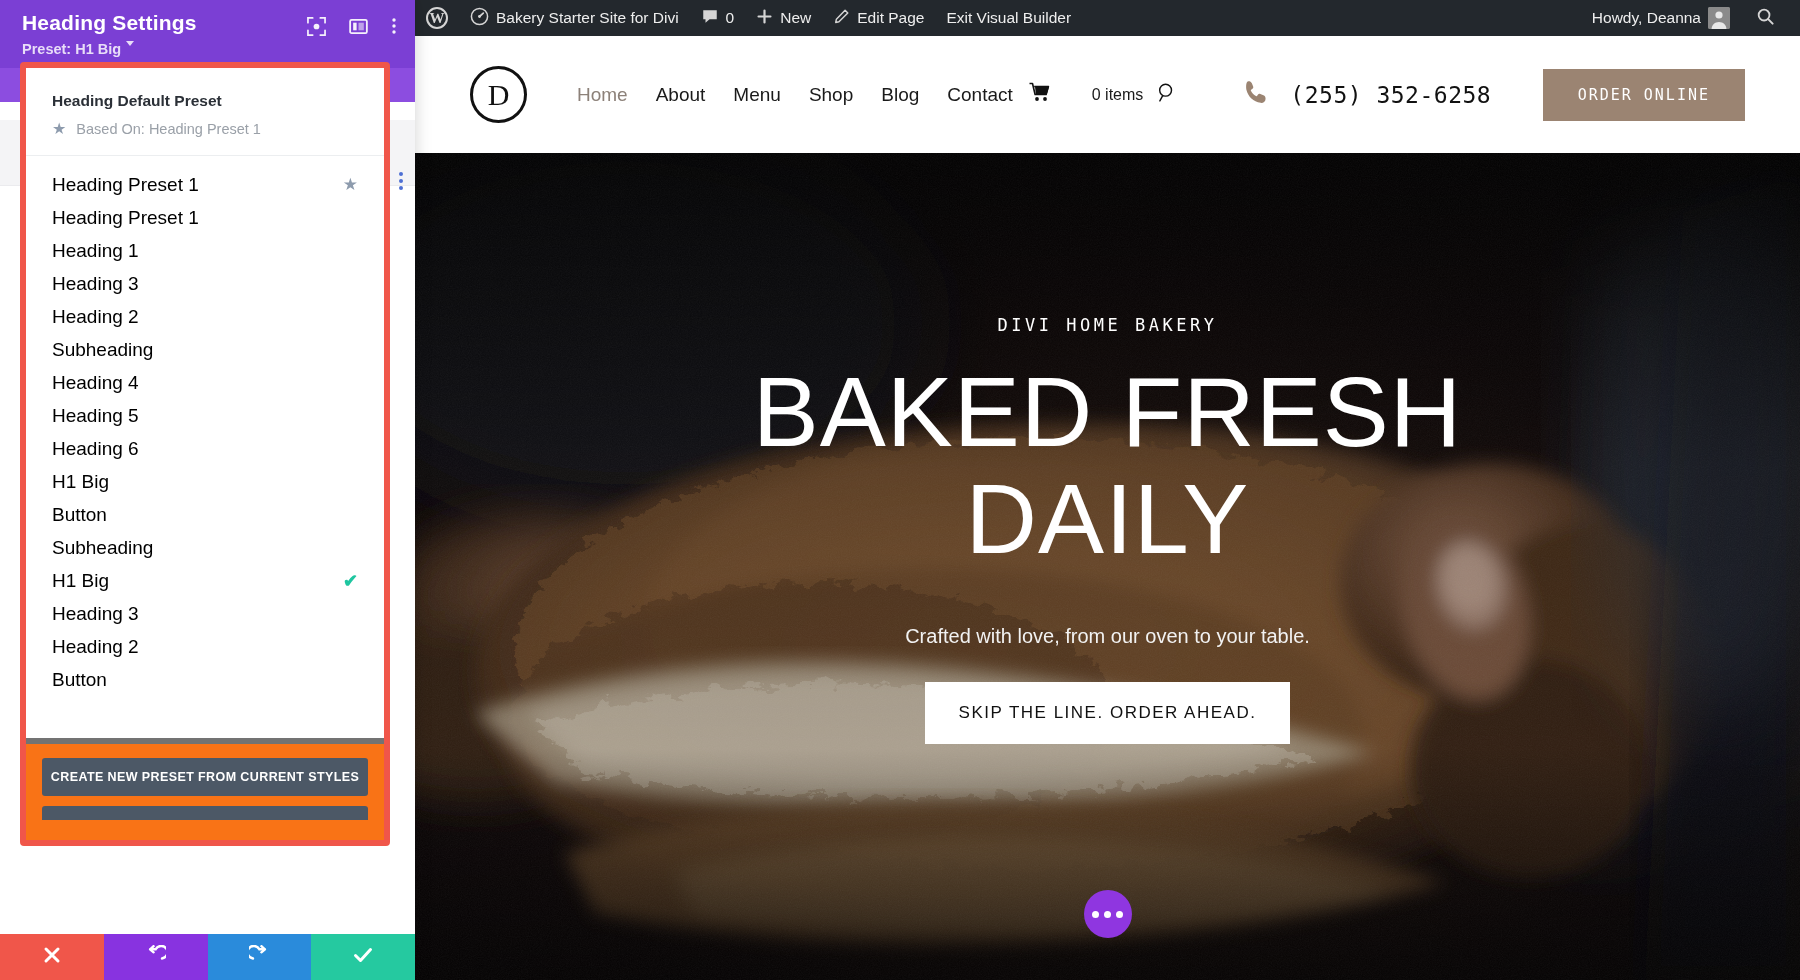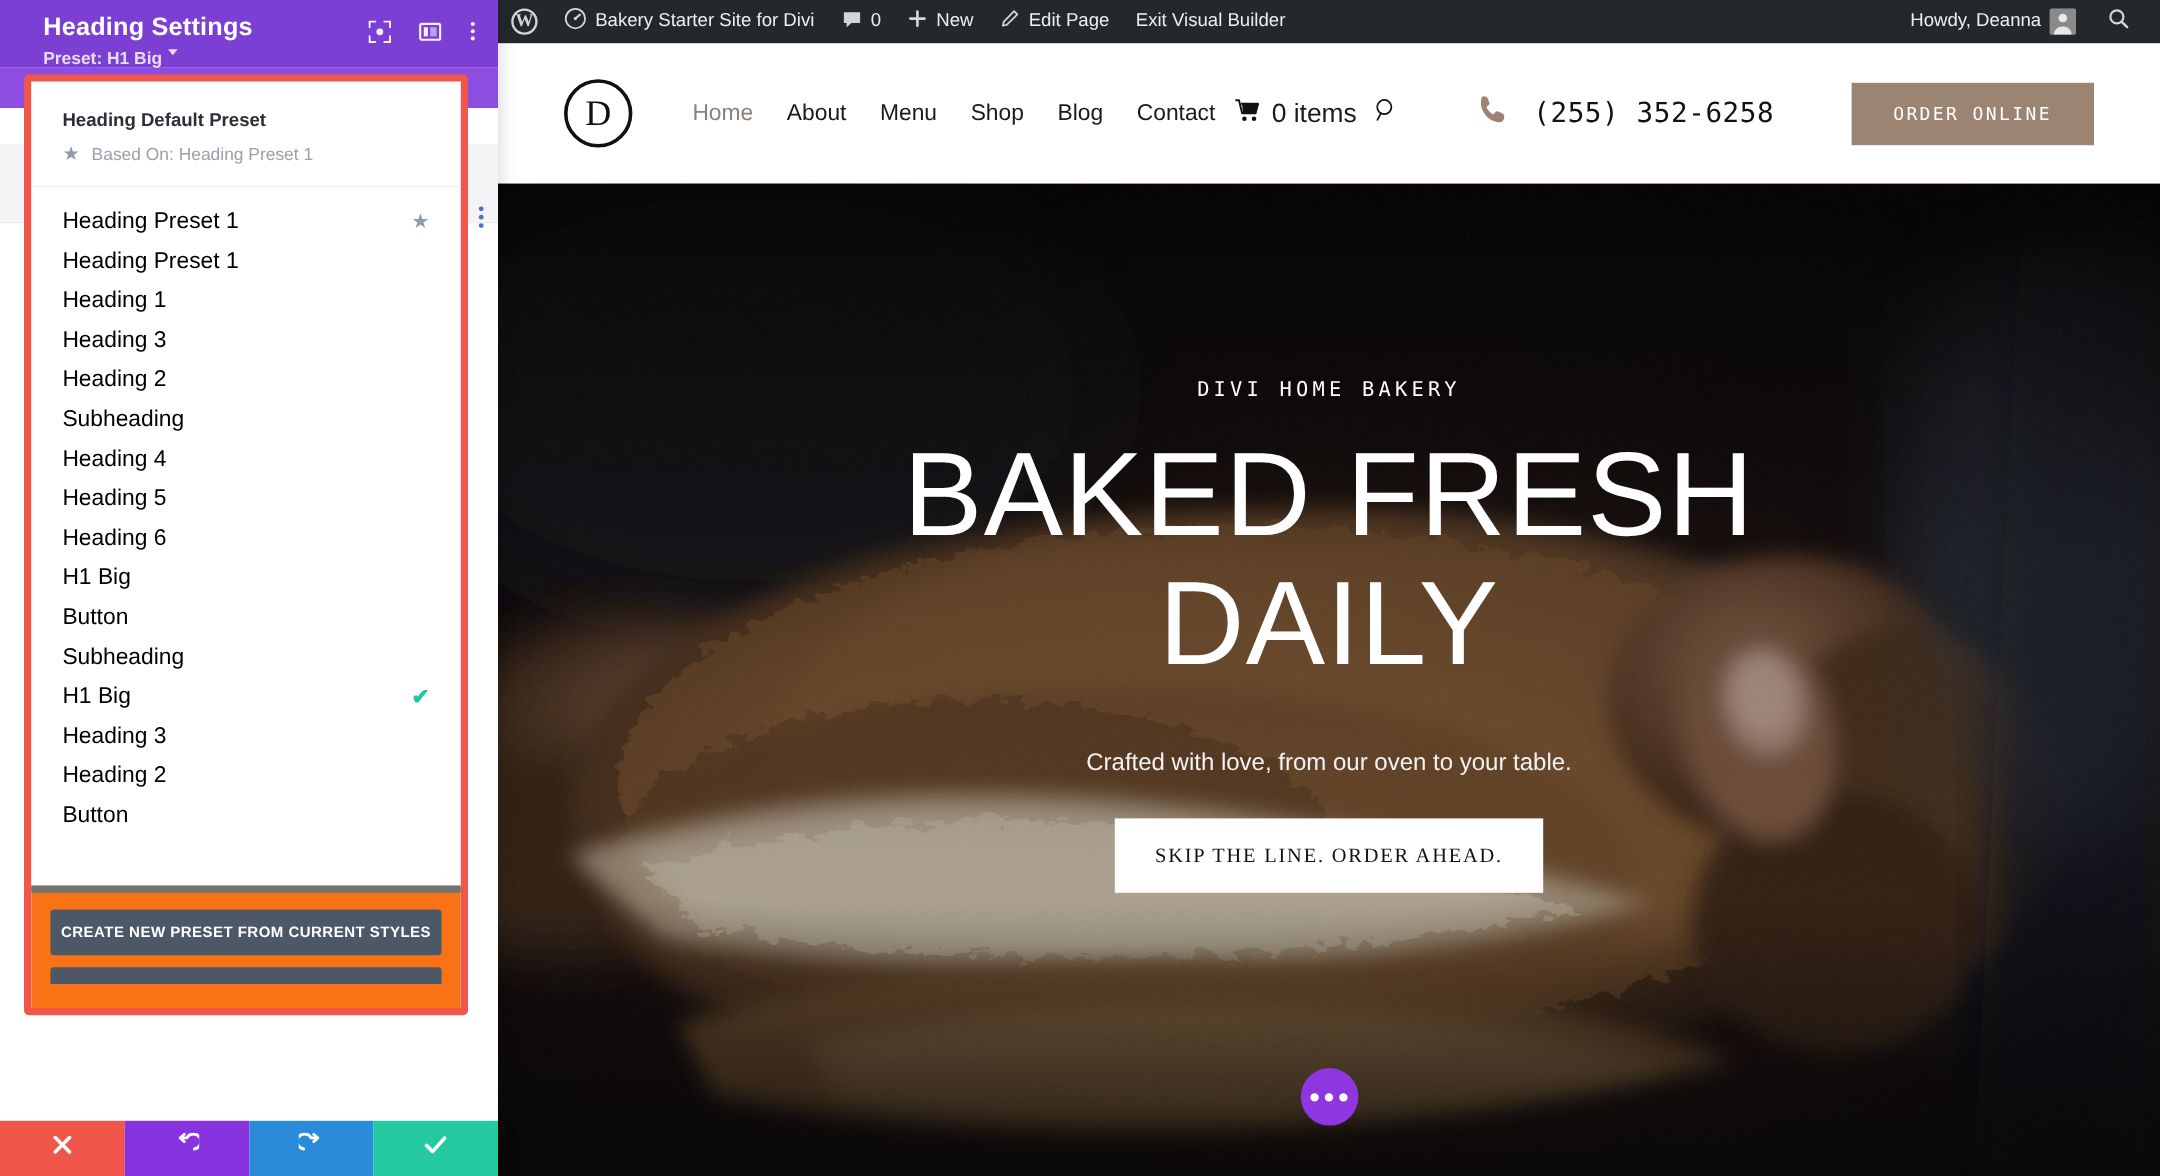--- a/index.html
+++ b/index.html
@@ -55,21 +55,21 @@
     font-family: "Liberation Serif", serif; font-size: 30px; color: #111;
     flex: 0 0 auto;
   }
   .nav {
     display: flex; align-items: center; gap: 0; margin-left: 36px;
     font-size: 19px; color: #1a1a1a; font-family: "Liberation Sans", sans-serif;
   }
   .nav a { padding: 0 14px; color: #1a1a1a; text-decoration: none; white-space: nowrap; }
   .nav a.active { color: #8c8179; }
   .cart-wrap { display: flex; align-items: center; gap: 9px; padding-left: 2px; }
-  .cart-count { font-size: 22px; color: #1a1a1a; }
+  .cart-count { font-size: 16px; color: #1a1a1a; margin-left: 32px; }
   .search-icon-site { padding: 0 14px; display: flex; align-items: center; }
   .phone-block { display: flex; align-items: center; gap: 18px; margin-left: 50px; }
   .phone-num {
     font-family: "DejaVu Sans Mono", monospace; font-size: 23px;
     color: #111; letter-spacing: 0.5px; white-space: nowrap;
   }
   .order-btn {
     margin-left: auto; background: #9b8472; color: #ffffff;
     font-family: "DejaVu Sans Mono", monospace; font-size: 15px;
     letter-spacing: 2px; padding: 17px 35px; border: none; cursor: pointer;
@@ -94,40 +94,40 @@
     font-family: "Liberation Sans", sans-serif; font-weight: 300;
     font-size: 99px; line-height: 1.08; letter-spacing: 1px; color: #fff;
     max-width: 820px; margin: 0 auto;
   }
   .hero-sub {
     margin-top: 52px; font-size: 20px; color: #f2f2f2;
     font-family: "Liberation Sans", sans-serif;
   }
   .hero-btn {
     display: inline-block; margin-top: 34px; background: #ffffff; color: #111;
-    font-family: Liberation Serif, serif; font-size: 17px;
+    font-family: Liberation Sans, sans-serif; font-size: 17px;
     letter-spacing: 1.5px; padding: 21px 34px; border: none; cursor: pointer;
   }
   .fab {
     position: absolute; left: 50%; transform: translateX(-50%);
     bottom: 42px; width: 48px; height: 48px; border-radius: 50%;
     background: #8f36e0; display: flex; align-items: center; justify-content: center;
     gap: 5px; z-index: 10; cursor: pointer; border: none;
   }
   .fab span { width: 7px; height: 7px; border-radius: 50%; background: #fff; display: block; }
 
   
   .divi-panel {
     position: absolute; left: 0; top: 0; width: 415px; height: 980px;
     background: #ffffff; z-index: 40;
     box-shadow: 0 0 16px rgba(0,0,0,.18);
   }
   .panel-head {
-    background: #7b3fd4; color: #fff; height: 56px;
-    padding: 11px 20px 0 36px; position: relative;
+    background: #7b3fd4; color: #fff; height: 68px;
+    padding: 11px 20px 0 22px; position: relative;
   }
   .panel-title { font-size: 21px; font-weight: bold; letter-spacing: .2px; }
   .panel-preset {
     font-size: 14.5px; font-weight: bold; margin-top: 6px; color: #e8ddf8;
     display: flex; align-items: flex-start; gap: 5px; cursor: pointer;
   }
   .caret-dn {
     width: 0; height: 0; border-left: 4px solid transparent;
     border-right: 4px solid transparent; border-top: 5px solid #e8ddf8;
     display: inline-block;

